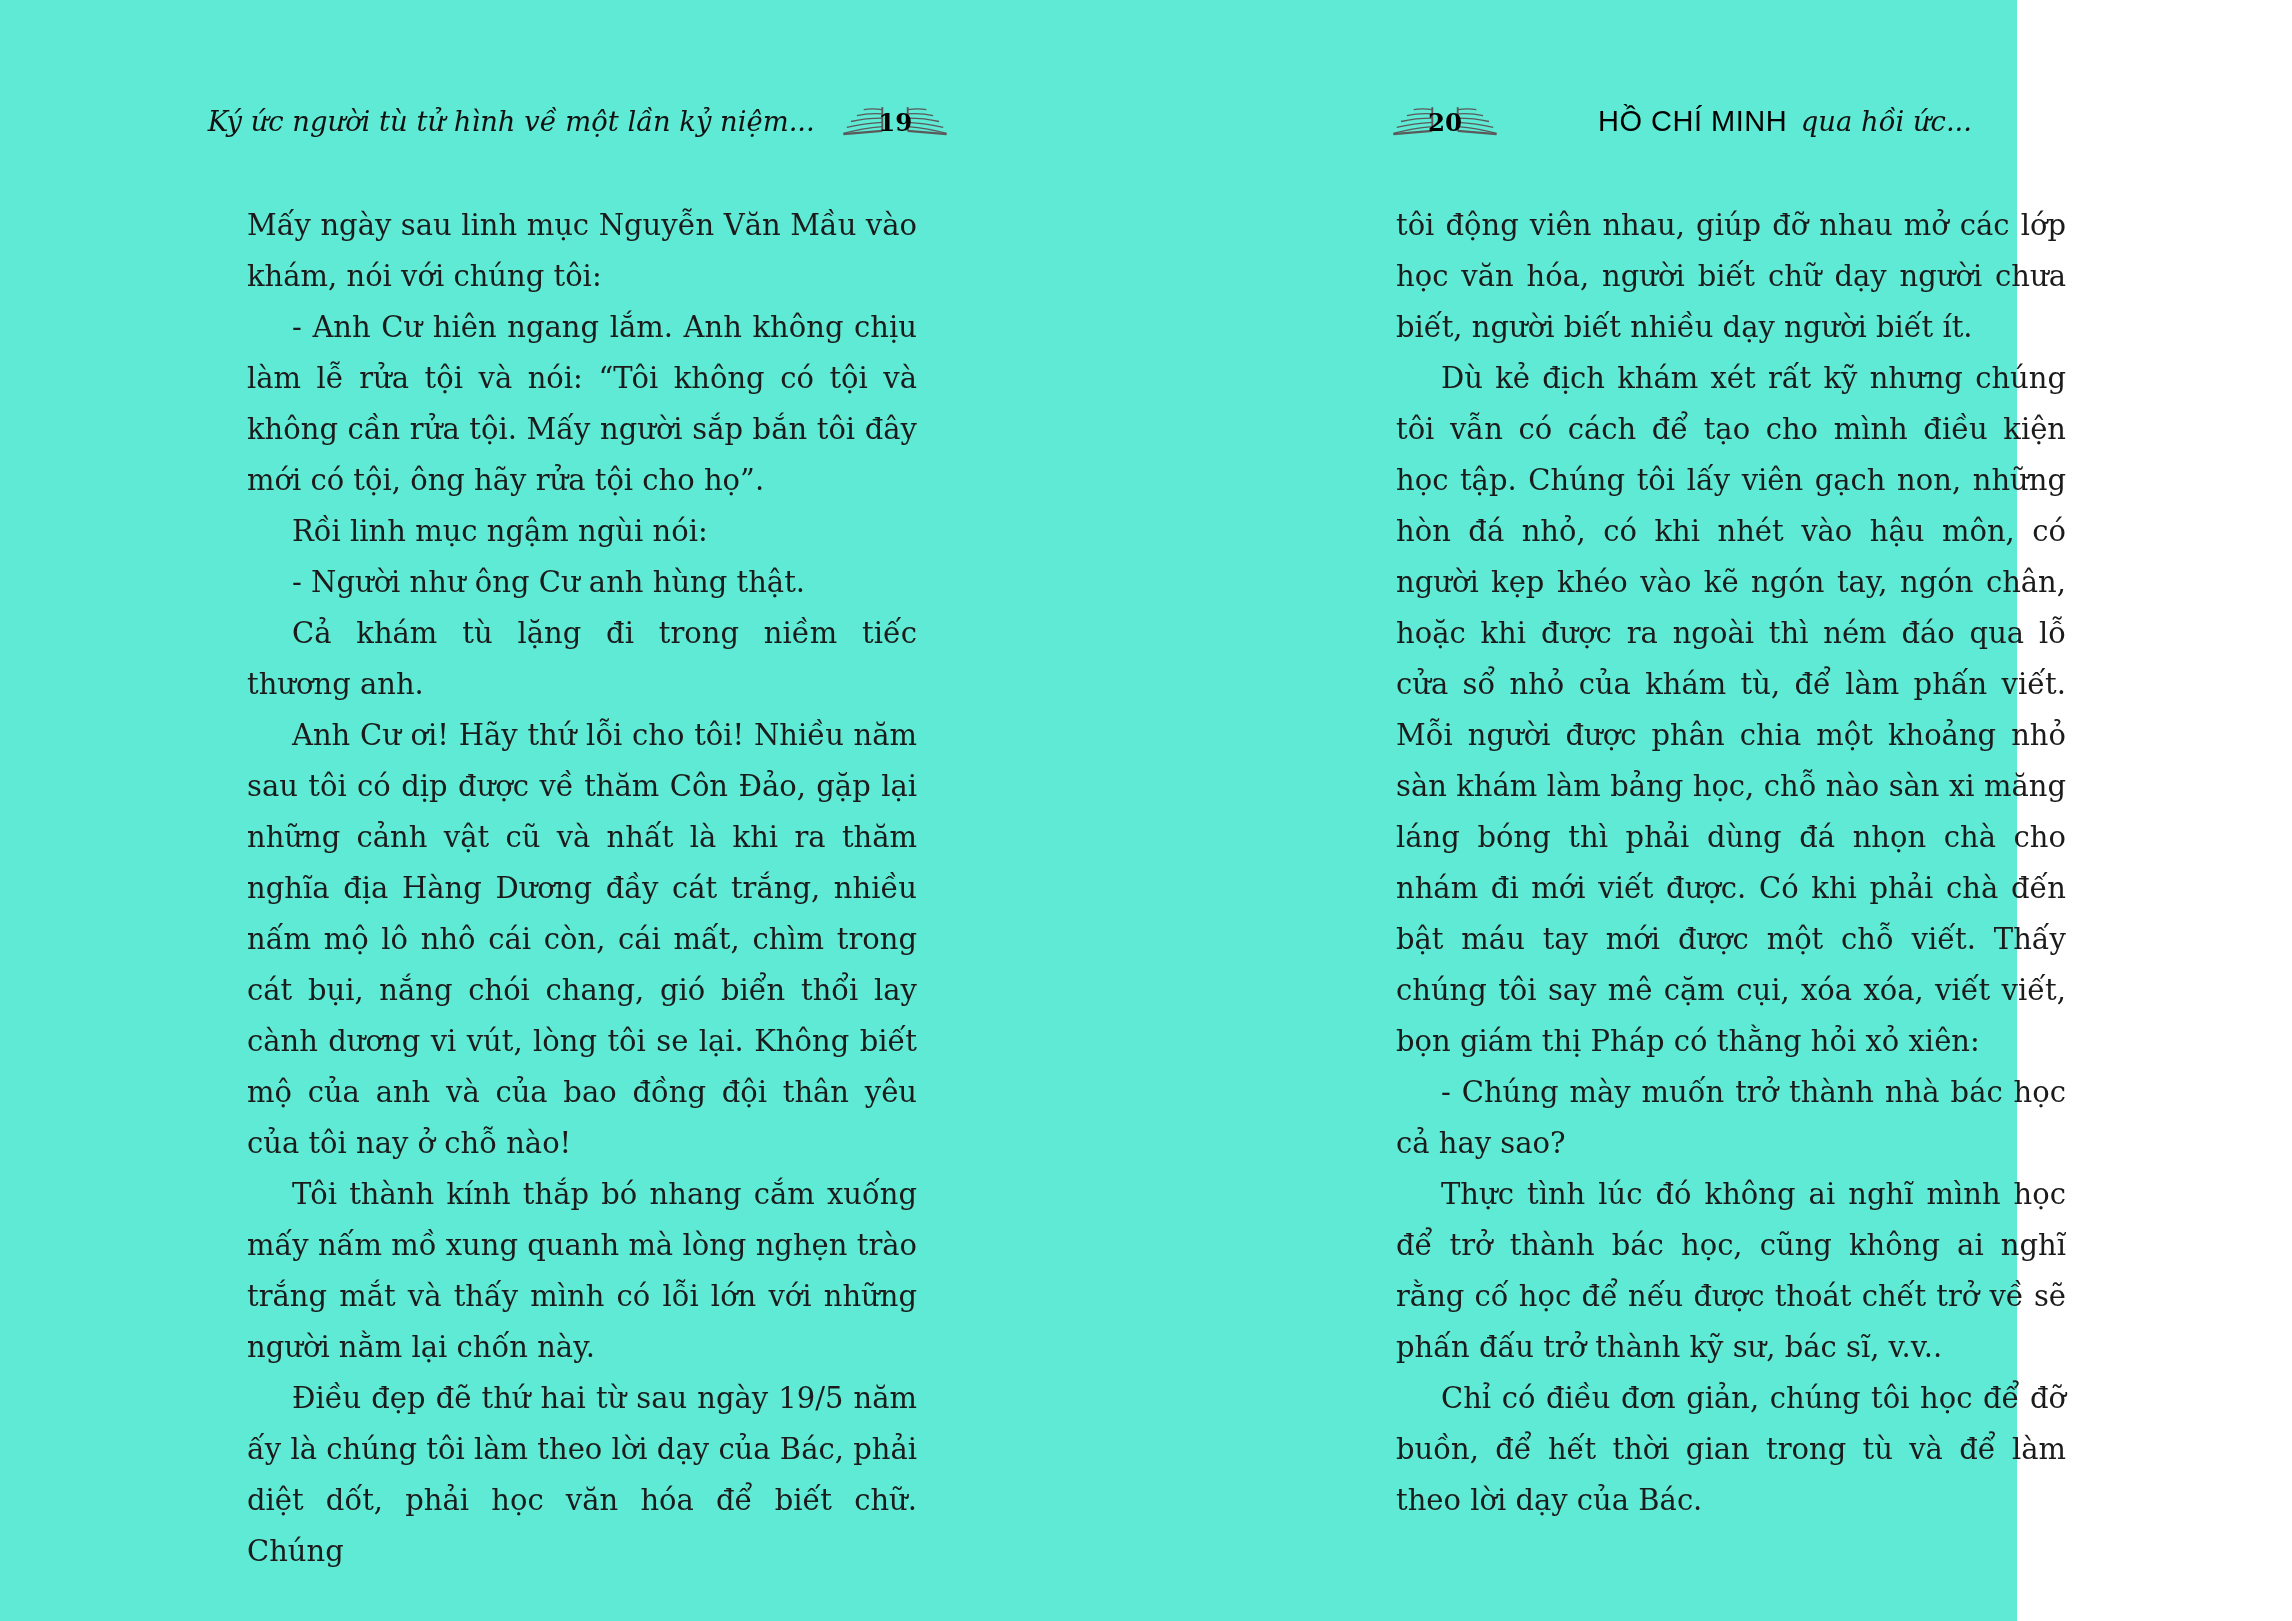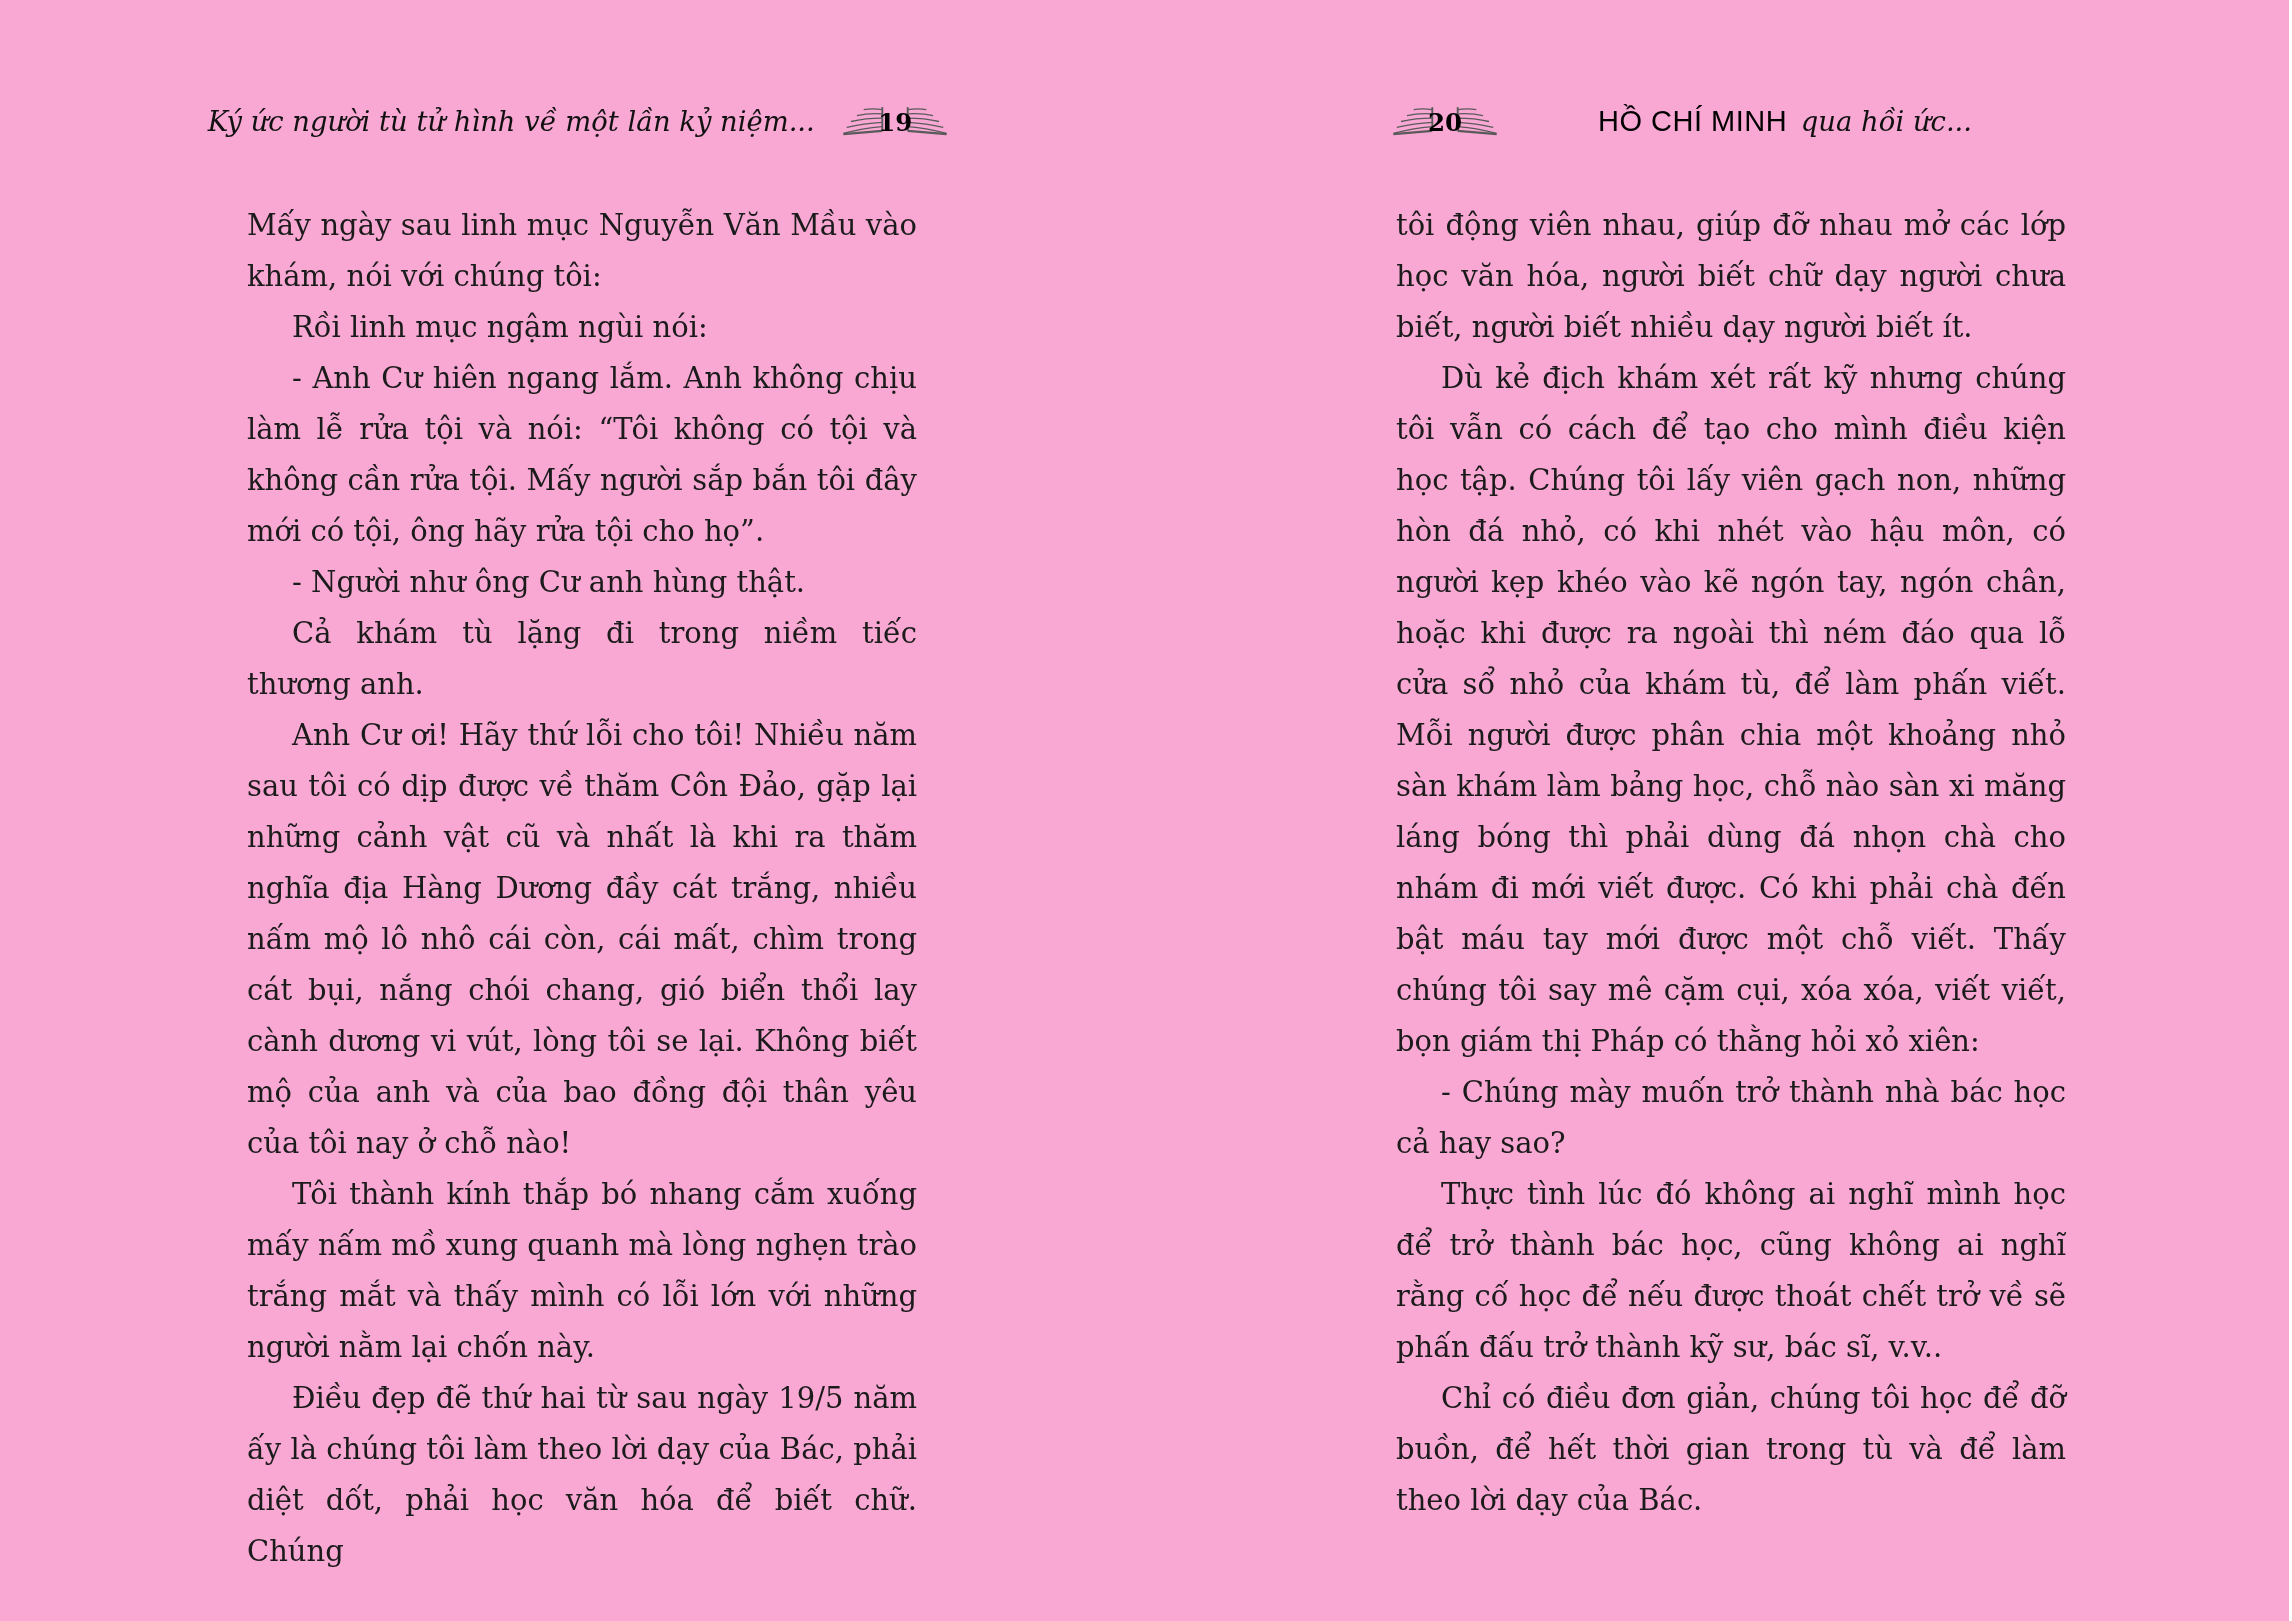--- a/index.html
+++ b/index.html
@@ -3,21 +3,21 @@
 <meta charset="utf-8">
 <style>
   * { margin: 0; padding: 0; box-sizing: border-box; }
   html, body { background: #ffffff; }
   body {
     width: 2293px; height: 1621px;
     font-family: "DejaVu Serif", serif;
     color: #1b1b1b;
     overflow: hidden;
   }
-  .spread { position: relative; width: 2289px; height: 1621px; background: #f9a8d4; }
+  .spread { position: relative; width: 2017px; height: 1621px; background: #5eead4; }
 
   .page { position: absolute; top: 0; width: 676px; }
   .page-left  { left: 241px; }
   .page-right { left: 1390px; }
 
   .page-header {
     position: absolute; top: 94px; left: 0; right: 0; height: 55px;
     display: flex; align-items: center;
   }
   .page-left  .page-header { justify-content: center; gap: 25.5px; }
@@ -84,22 +84,22 @@
             <path d="M102 12 Q92 10 80 12"></path>
             <path d="M126 41 L80 37" stroke-width="2.6"></path>
             <path d="M80 9 L80 37" stroke-width="2.2"></path>
           </g>
         </svg>
         <span class="page-num">19</span>
       </span>
     </div>
     <div class="page-body">
         <p class="para">Mấy ngày sau linh mục Nguyễn Văn Mầu vào khám, nói với chúng tôi:</p>
+        <p class="para indent">- Anh Cư hiên ngang lắm. Anh không chịu làm lễ rửa tội và nói: “Tôi không có tội và không cần rửa tội. Mấy người sắp bắn tôi đây mới có tội, ông hãy rửa tội cho họ”.</p>
         <p class="para indent">Rồi linh mục ngậm ngùi nói:</p>
-        <p class="para indent">- Anh Cư hiên ngang lắm. Anh không chịu làm lễ rửa tội và nói: “Tôi không có tội và không cần rửa tội. Mấy người sắp bắn tôi đây mới có tội, ông hãy rửa tội cho họ”.</p>
         <p class="para indent">- Người như ông Cư anh hùng thật.</p>
         <p class="para indent">Cả khám tù lặng đi trong niềm tiếc thương anh.</p>
         <p class="para indent">Anh Cư ơi! Hãy thứ lỗi cho tôi! Nhiều năm sau tôi có dịp được về thăm Côn Đảo, gặp lại những cảnh vật cũ và nhất là khi ra thăm nghĩa địa Hàng Dương đầy cát trắng, nhiều nấm mộ lô nhô cái còn, cái mất, chìm trong cát bụi, nắng chói chang, gió biển thổi lay cành dương vi vút, lòng tôi se lại. Không biết mộ của anh và của bao đồng đội thân yêu của tôi nay ở chỗ nào!</p>
         <p class="para indent">Tôi thành kính thắp bó nhang cắm xuống mấy nấm mồ xung quanh mà lòng nghẹn trào trắng mắt và thấy mình có lỗi lớn với những người nằm lại chốn này.</p>
         <p class="para indent">Điều đẹp đẽ thứ hai từ sau ngày 19/5 năm ấy là chúng tôi làm theo lời dạy của Bác, phải diệt dốt, phải học văn hóa để biết chữ. Chúng</p>
       </div>
   </div>
 
   <div class="page page-right">
     <div class="page-header">

